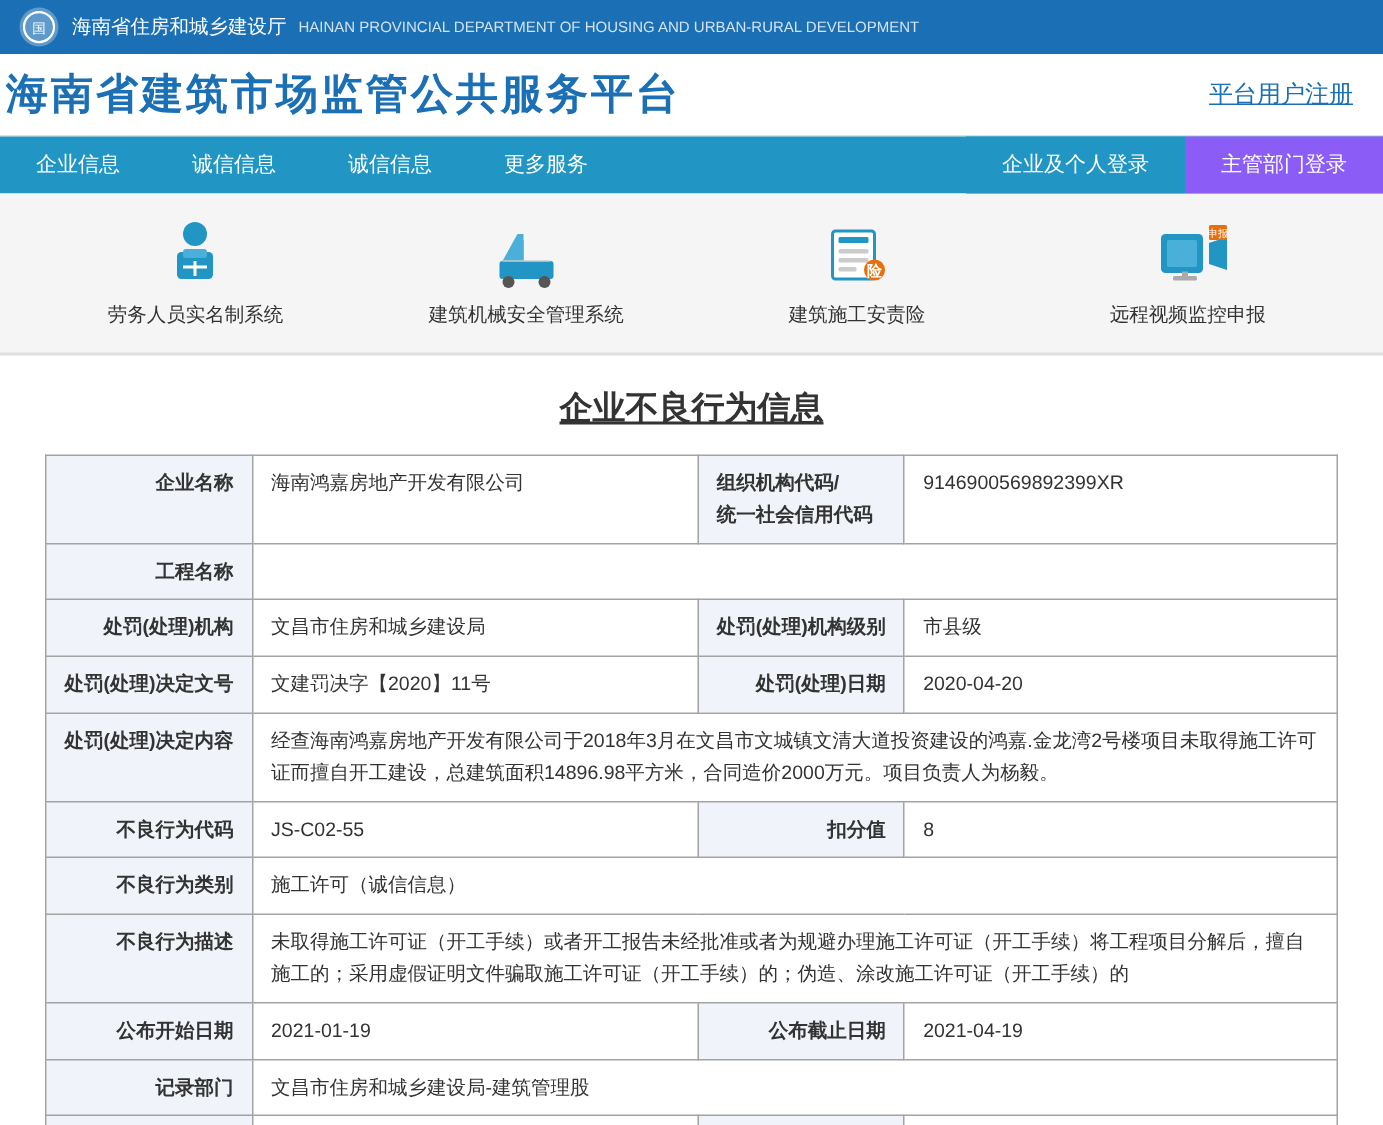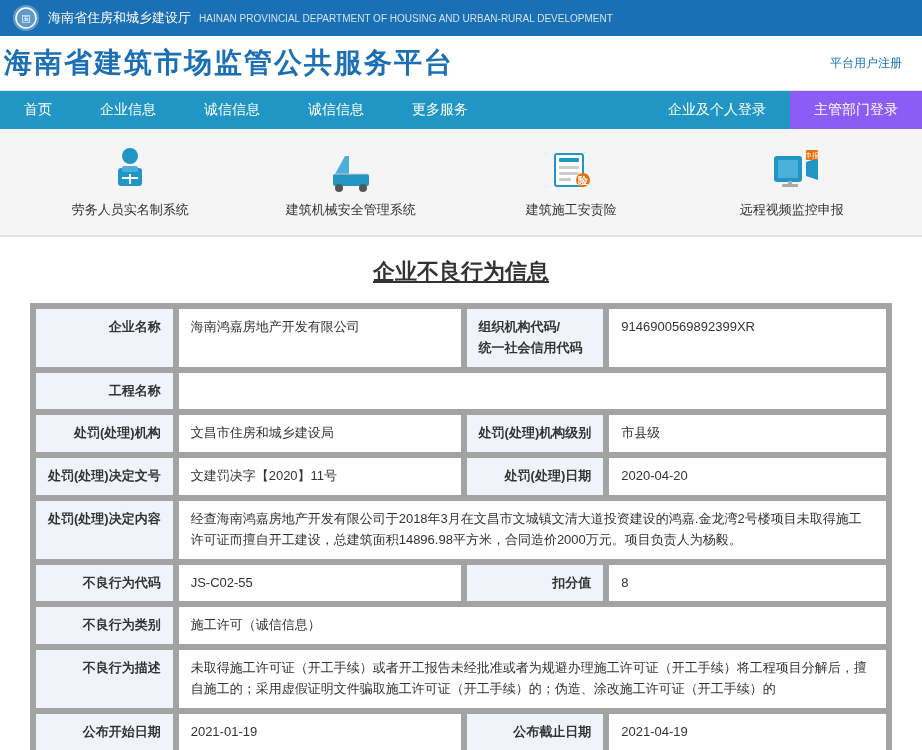--- a/index.html
+++ b/index.html
@@ -25,22 +25,23 @@
       justify-content: space-between;
       border-bottom: 1px solid #e0e0e0;
     }
     .site-title {
       font-size: 28px;
       font-weight: bold;
       color: #1a6fb5;
       letter-spacing: 2px;
     }
     .site-header-right {
-      font-size: 12px;
+      font-size: 16px;
       color: #1a6fb5;
+      text-decoration: underline;
       cursor: pointer;
     }
 
     
     .main-nav {
       background: #2196c4;
       display: flex;
       align-items: stretch;
     }
     .nav-item {
@@ -98,21 +99,21 @@
     }
 
     
     .info-table {
       width: 100%;
       border-collapse: collapse;
       border: 1px solid #ccc;
       font-size: 13px;
     }
     .info-table td {
-      border: 6px solid #a3a3a3;
+      border: 1px solid #a3a3a3;
       padding: 8px 12px;
       vertical-align: top;
       line-height: 1.6;
     }
     .label-cell {
       background: #f0f4fa;
       color: #333;
       font-weight: bold;
       white-space: nowrap;
       text-align: right;
@@ -139,21 +140,20 @@
   <span class="gov-logo-text">海南省住房和城乡建设厅</span>
   <span class="gov-logo-text" style="font-size:10px;opacity:0.8">HAINAN PROVINCIAL DEPARTMENT OF HOUSING AND URBAN-RURAL DEVELOPMENT</span>
 </div>
 
 <div class="site-header">
   <div class="site-title">海南省建筑市场监管公共服务平台</div>
   <div class="site-header-right">平台用户注册</div>
 </div>
 
 <div class="main-nav">
-  <div class="nav-item">首页</div>
   <div class="nav-item">企业信息</div>
   <div class="nav-item">诚信信息</div>
   <div class="nav-item">诚信信息</div>
   <div class="nav-item">更多服务</div>
   <div style="flex:1"></div>
   <div class="nav-item login-personal">企业及个人登录</div>
   <div class="nav-item login-admin">主管部门登录</div>
 </div>
 
 <div class="quick-access">

